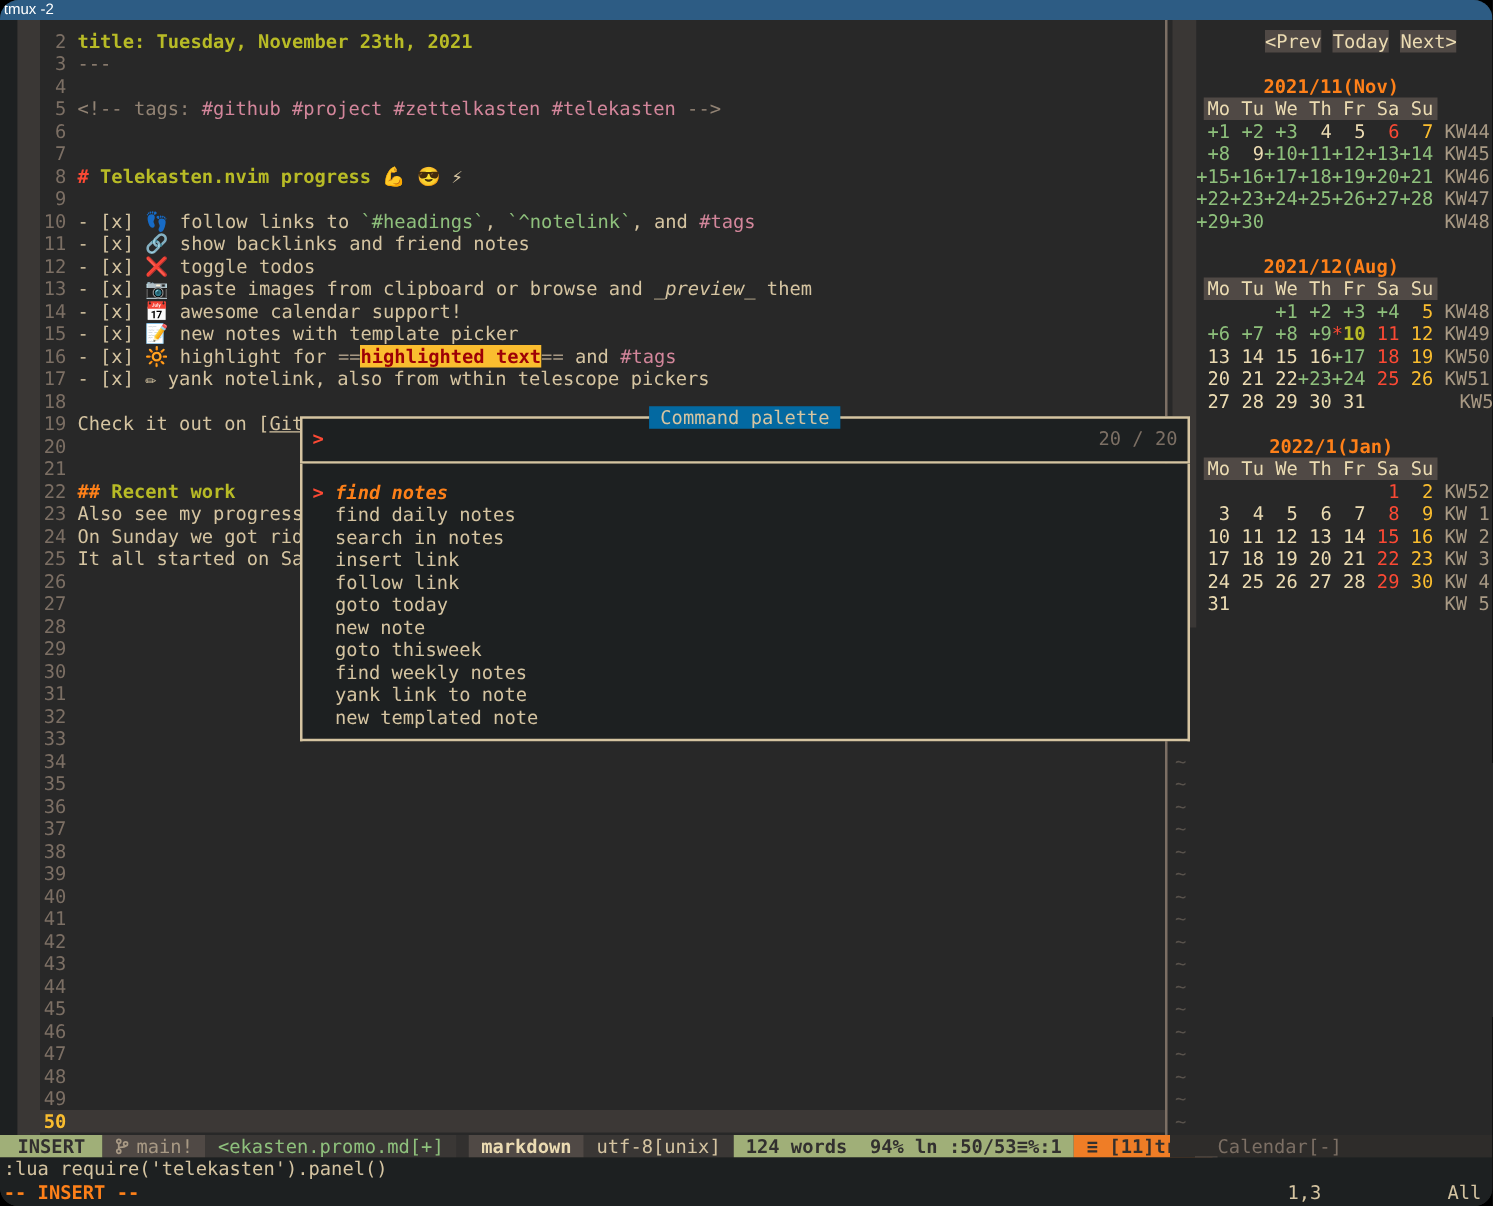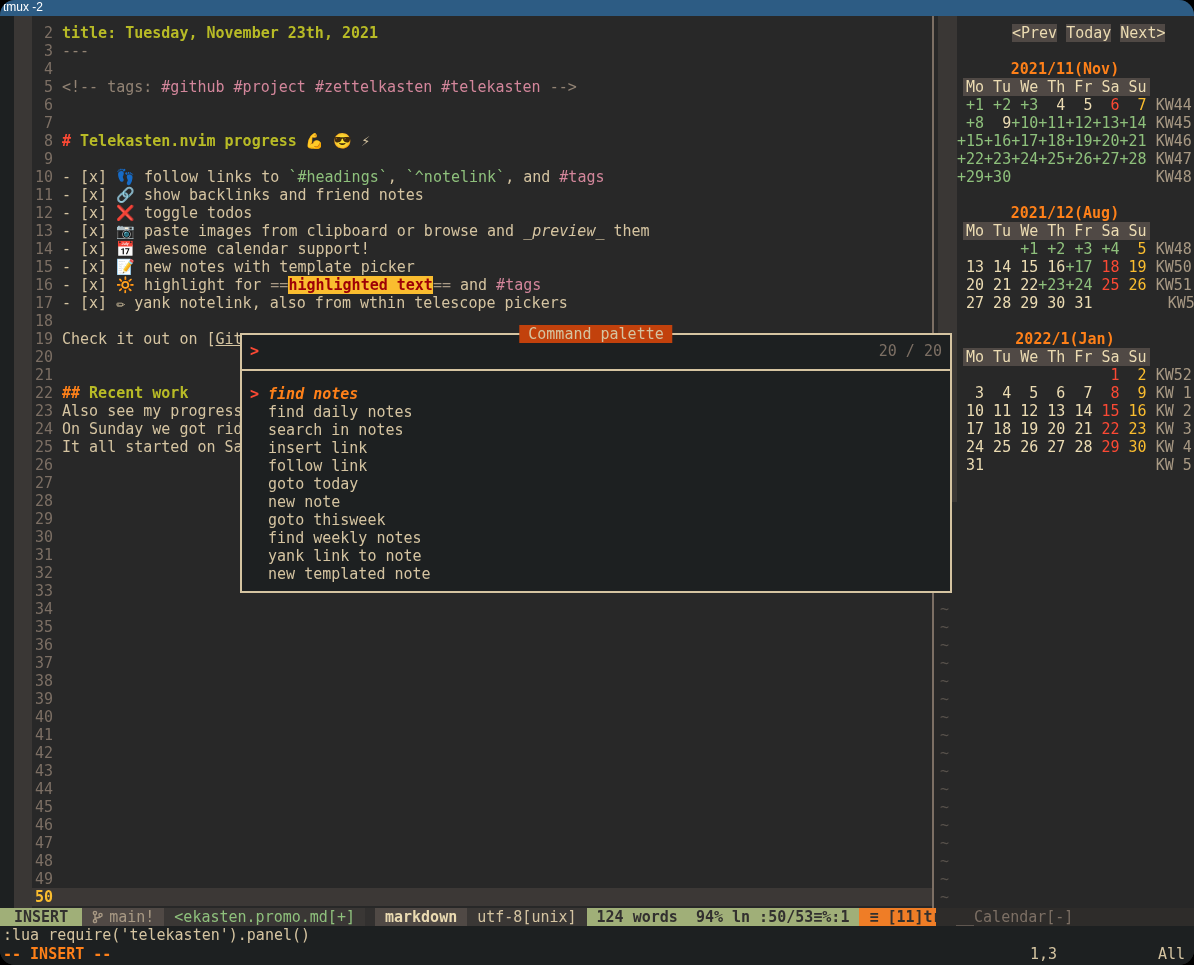--- a/index.html
+++ b/index.html
@@ -48,21 +48,21 @@
   .c-e{color:#282828;}
   .c-star{color:#fb4934;}
   .c-tod{color:#b8bb26;font-weight:bold;}
   .kw{color:#a89984;margin-left:9px;}
   .kw.clipped{margin-left:21px;}
   .tildes{position:absolute;left:940px;top:600px;color:#57514b;}
   .tilde{height:18px;}
   
   .pal-prompt{position:absolute;left:240px;top:333px;width:712px;height:38px;background:#1d2021;
               border:2px solid #d5c4a1;box-sizing:border-box;z-index:5;}
-  .pal-title{position:absolute;top:-10px;left:50%;transform:translateX(-50%);background:#c2410c;
+  .pal-title{position:absolute;top:-10px;left:50%;transform:translateX(-50%);background:#0369a1;
              padding:0 9px;color:#d5c4a1;line-height:18px;white-space:pre;text-align:right;}
   .pal-inrow{display:flex;padding:7px 8px 0 8px;}
   .pal-caret{color:#fb4934;font-weight:bold;}
   .pal-count{margin-left:auto;color:#7c6f64;}
   .pal-list{position:absolute;left:240px;top:371px;width:712px;height:222px;background:#1d2021;
             border:2px solid #d5c4a1;border-top:none;box-sizing:border-box;z-index:5;padding-top:14px;}
   .pal-item{height:18px;white-space:pre;padding-left:8px;color:#d5c4a1;}
   .pal-item .arrow{color:#fb4934;font-weight:bold;}
   .pal-item.sel .lbl{color:#fe8019;font-weight:bold;font-style:italic;}
   
@@ -156,20 +156,21 @@
       <div class="crow cdow"><span>Mo Tu We Th Fr Sa Su</span></div>
       <div class="crow cweek"><span class="c-lnk"> +1</span><span class="c-lnk"> +2</span><span class="c-lnk"> +3</span><span class="c-d">  4</span><span class="c-d">  5</span><span class="c-sat">  6</span><span class="c-sun">  7</span><span class="kw">KW44</span></div>
       <div class="crow cweek"><span class="c-lnk"> +8</span><span class="c-d">  9</span><span class="c-lnk">+10</span><span class="c-lnk">+11</span><span class="c-lnk">+12</span><span class="c-lnk">+13</span><span class="c-lnk">+14</span><span class="kw">KW45</span></div>
       <div class="crow cweek"><span class="c-lnk">+15</span><span class="c-lnk">+16</span><span class="c-lnk">+17</span><span class="c-lnk">+18</span><span class="c-lnk">+19</span><span class="c-lnk">+20</span><span class="c-lnk">+21</span><span class="kw">KW46</span></div>
       <div class="crow cweek"><span class="c-lnk">+22</span><span class="c-lnk">+23</span><span class="c-lnk">+24</span><span class="c-lnk">+25</span><span class="c-lnk">+26</span><span class="c-lnk">+27</span><span class="c-lnk">+28</span><span class="kw">KW47</span></div>
       <div class="crow cweek"><span class="c-lnk">+29</span><span class="c-lnk">+30</span><span class="c-e">   </span><span class="c-e">   </span><span class="c-e">   </span><span class="c-e">   </span><span class="c-e">   </span><span class="kw">KW48</span></div>
       <div class="crow"></div>
       <div class="crow ctitle"><span>2021/12(Aug)</span></div>
       <div class="crow cdow"><span>Mo Tu We Th Fr Sa Su</span></div>
       <div class="crow cweek"><span class="c-e">   </span><span class="c-e">   </span><span class="c-lnk"> +1</span><span class="c-lnk"> +2</span><span class="c-lnk"> +3</span><span class="c-lnk"> +4</span><span class="c-sun">  5</span><span class="kw">KW48</span></div>
+      <div class="crow cweek"><span class="c-lnk"> +6</span><span class="c-lnk"> +7</span><span class="c-lnk"> +8</span><span class="c-lnk"> +9</span><span class="c-d"><span class="c-star">*</span><span class="c-tod">10</span></span><span class="c-sat"> 11</span><span class="c-sun"> 12</span><span class="kw">KW49</span></div>
       <div class="crow cweek"><span class="c-d"> 13</span><span class="c-d"> 14</span><span class="c-d"> 15</span><span class="c-d"> 16</span><span class="c-lnk">+17</span><span class="c-sat"> 18</span><span class="c-sun"> 19</span><span class="kw">KW50</span></div>
       <div class="crow cweek"><span class="c-d"> 20</span><span class="c-d"> 21</span><span class="c-d"> 22</span><span class="c-lnk">+23</span><span class="c-lnk">+24</span><span class="c-sat"> 25</span><span class="c-sun"> 26</span><span class="kw">KW51</span></div>
       <div class="crow cweek"><span class="c-d"> 27</span><span class="c-d"> 28</span><span class="c-d"> 29</span><span class="c-d"> 30</span><span class="c-d"> 31</span><span class="c-e">   </span><span class="c-e">   </span><span class="kw clipped">KW5</span></div>
       <div class="crow"></div>
       <div class="crow ctitle"><span>2022/1(Jan)</span></div>
       <div class="crow cdow"><span>Mo Tu We Th Fr Sa Su</span></div>
       <div class="crow cweek"><span class="c-e">   </span><span class="c-e">   </span><span class="c-e">   </span><span class="c-e">   </span><span class="c-e">   </span><span class="c-sat">  1</span><span class="c-sun">  2</span><span class="kw">KW52</span></div>
       <div class="crow cweek"><span class="c-d">  3</span><span class="c-d">  4</span><span class="c-d">  5</span><span class="c-d">  6</span><span class="c-d">  7</span><span class="c-sat">  8</span><span class="c-sun">  9</span><span class="kw">KW 1</span></div>
       <div class="crow cweek"><span class="c-d"> 10</span><span class="c-d"> 11</span><span class="c-d"> 12</span><span class="c-d"> 13</span><span class="c-d"> 14</span><span class="c-sat"> 15</span><span class="c-sun"> 16</span><span class="kw">KW 2</span></div>
       <div class="crow cweek"><span class="c-d"> 17</span><span class="c-d"> 18</span><span class="c-d"> 19</span><span class="c-d"> 20</span><span class="c-d"> 21</span><span class="c-sat"> 22</span><span class="c-sun"> 23</span><span class="kw">KW 3</span></div>

